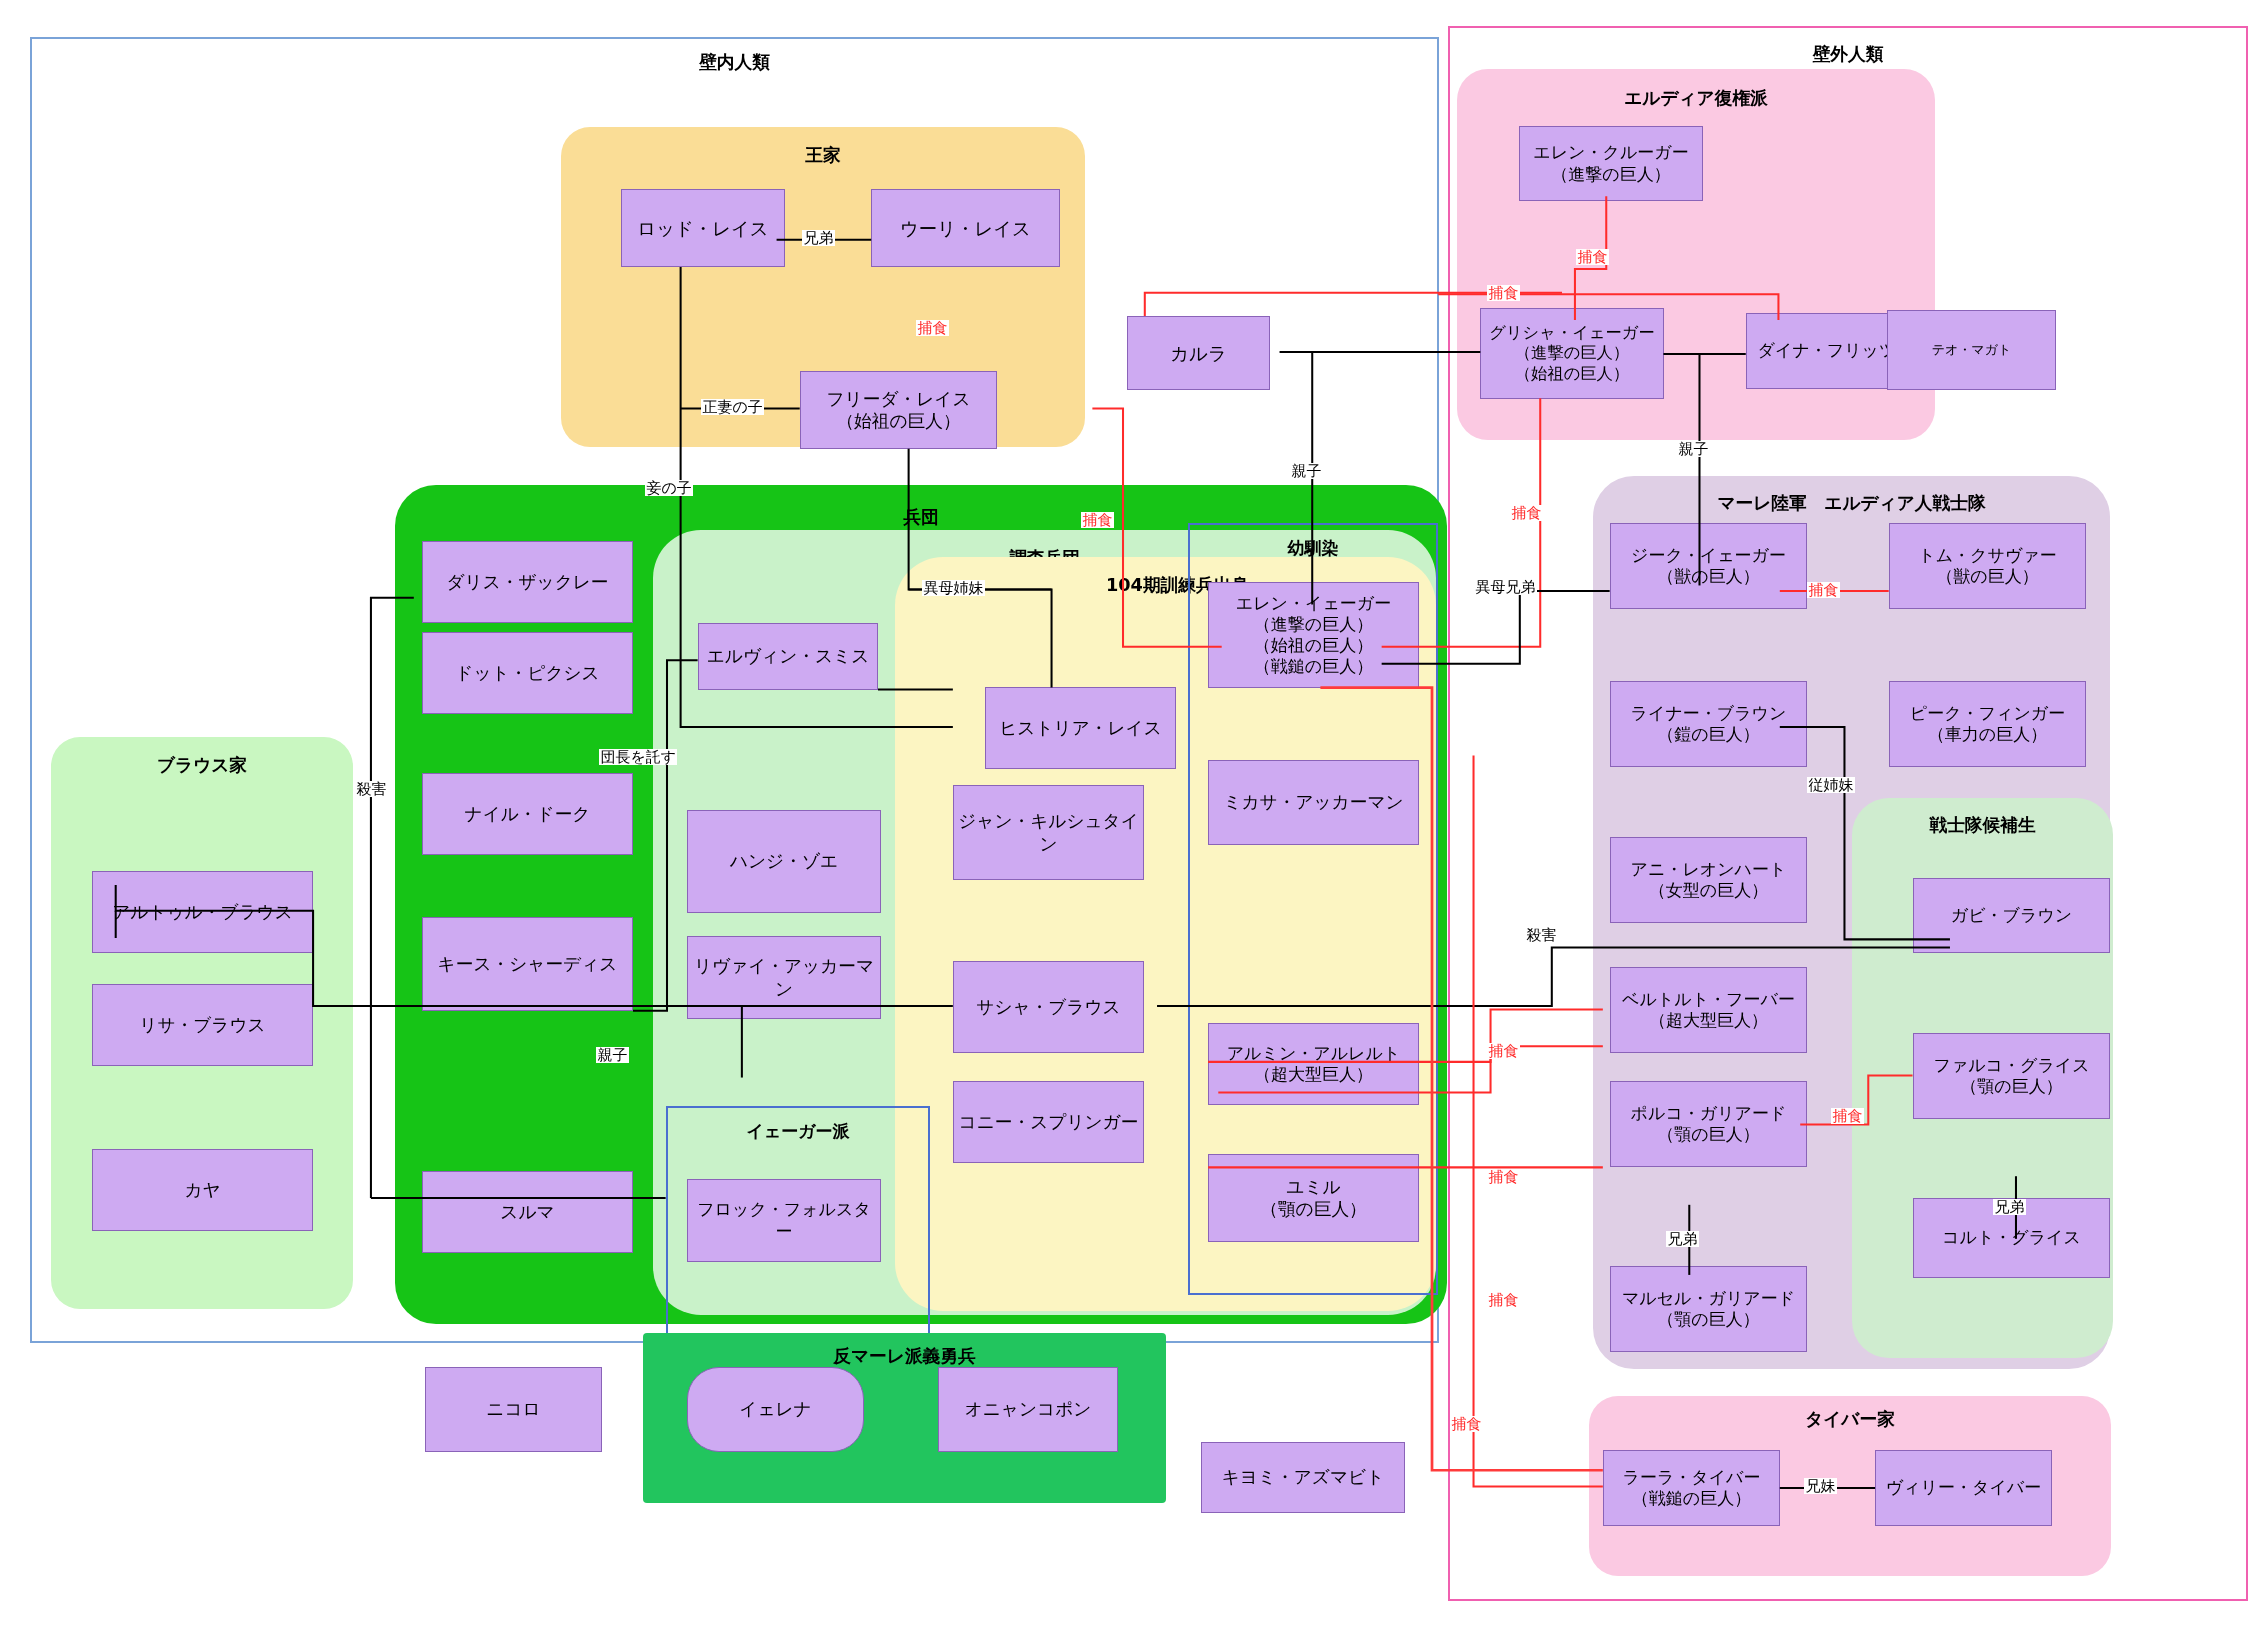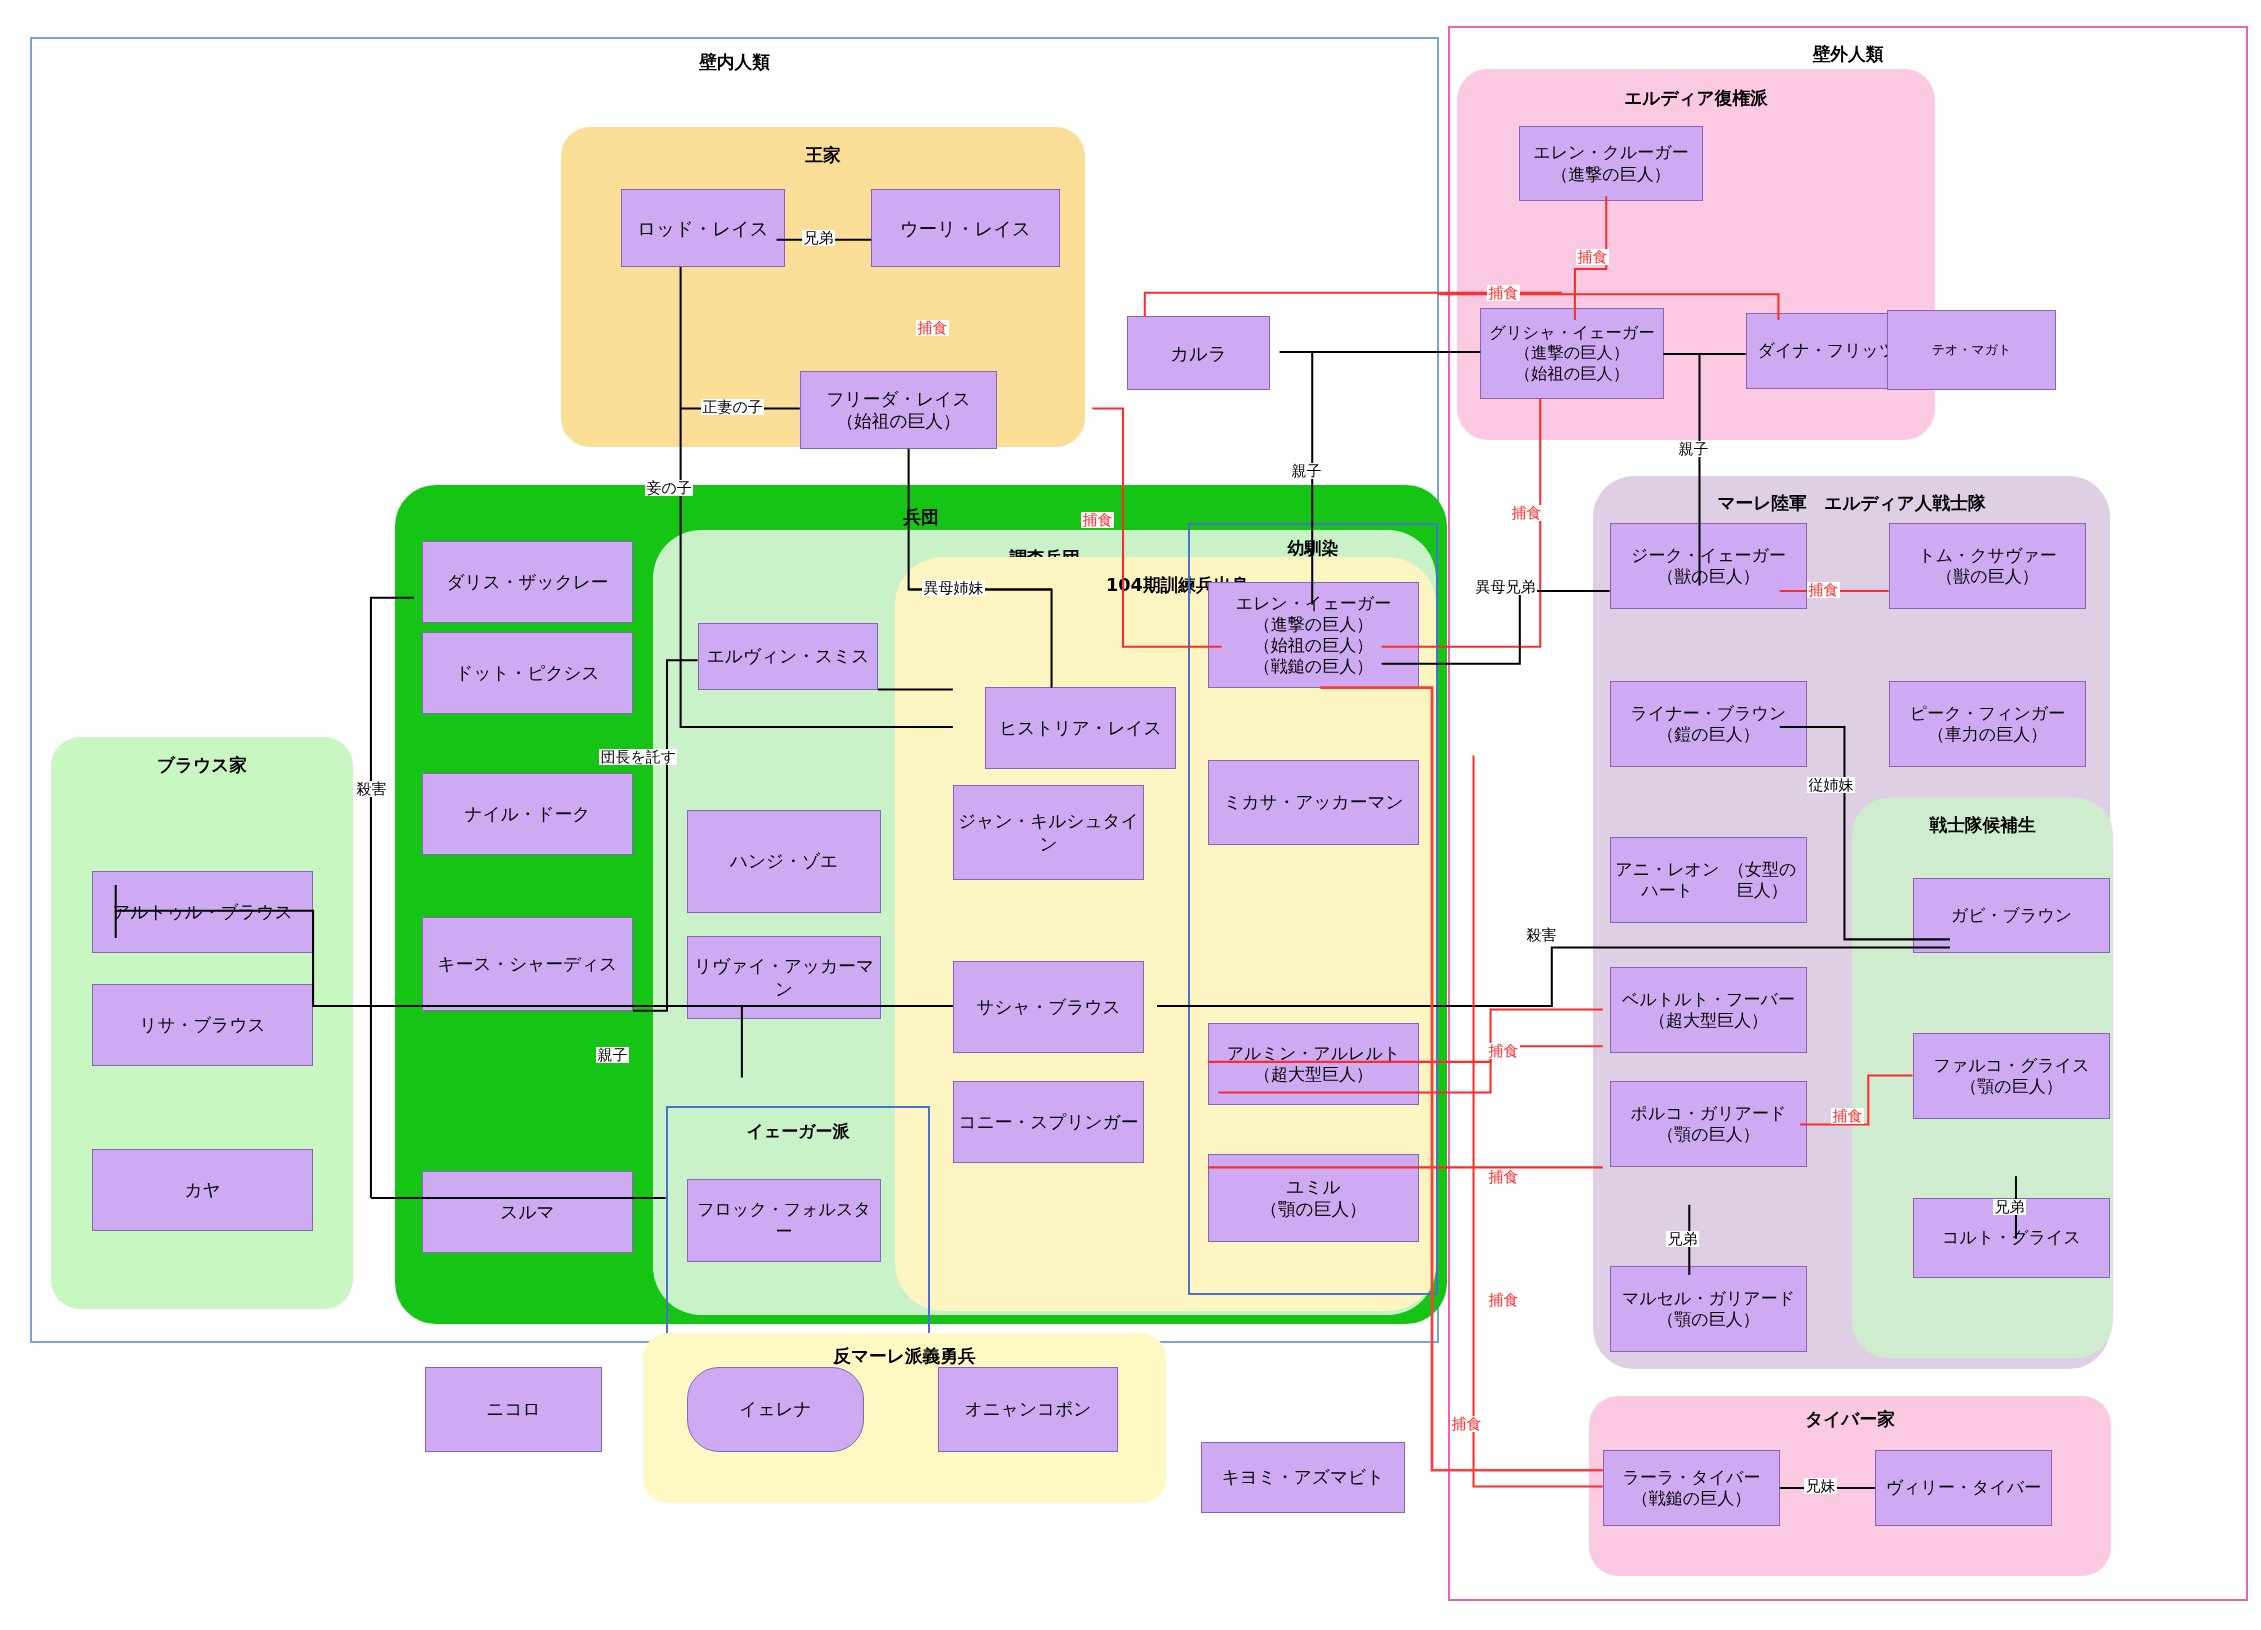--- a/index.html
+++ b/index.html
@@ -55,21 +55,21 @@
   </div>
 
   <div class="grp" style="left:51px;top:737px;width:302px;height:572px;background:#c9f7c1;border-radius:29px;">
     <div class="gtitle" style="top:16.3px;font-size:17.7px;">ブラウス家</div>
   </div>
 
   <div class="grp" style="left:666px;top:1106px;width:264px;height:344px;border:2px solid #4a6fd0;background:transparent;">
     <div class="gtitle" style="top:12.3px;font-size:17px;">イェーガー派</div>
   </div>
 
-  <div class="grp" style="left:643px;top:1333px;width:523px;height:170px;background:#fef9c3;border-radius:25px;">
+  <div class="grp" style="left:643px;top:1333px;width:523px;height:170px;background:#22c55e;border-radius:4px;">
     <div class="gtitle" style="top:11px;font-size:17.7px;">反マーレ派義勇兵</div>
   </div>
 
   <div class="grp" style="left:1457px;top:69px;width:478px;height:371px;background:#fbc9e2;border-radius:31px;">
     <div class="gtitle" style="top:17px;font-size:17.7px;">エルディア復権派</div>
   </div>
 
   <div class="grp" style="left:1593px;top:476px;width:517px;height:893px;background:#dfcfe5;border-radius:41px;">
     <div class="gtitle" style="top:15px;font-size:17.7px;">マーレ陸軍　エルディア人戦士隊</div>
   </div>
@@ -288,21 +288,21 @@
     <span>（獣の巨人）</span>
   </div>
   <div class="node" style="left:1610px;top:681px;width:197px;height:86px;font-size:17px;flex-direction:column;">
     <span>ライナー・ブラウン</span>
     <span>（鎧の巨人）</span>
   </div>
   <div class="node" style="left:1889px;top:681px;width:197px;height:86px;font-size:17px;flex-direction:column;">
     <span>ピーク・フィンガー</span>
     <span>（車力の巨人）</span>
   </div>
-  <div class="node" style="left:1610px;top:837px;width:197px;height:86px;font-size:17px;flex-direction:row;">
+  <div class="node" style="left:1610px;top:837px;width:197px;height:86px;font-size:17px;flex-direction:column;">
     <span>アニ・レオンハート</span>
     <span>（女型の巨人）</span>
   </div>
   <div class="node" style="left:1610px;top:967px;width:197px;height:86px;font-size:17px;flex-direction:column;">
     <span>ベルトルト・フーバー</span>
     <span>（超大型巨人）</span>
   </div>
   <div class="node" style="left:1610px;top:1081px;width:197px;height:86px;font-size:17px;flex-direction:column;">
     <span>ポルコ・ガリアード</span>
     <span>（顎の巨人）</span>

